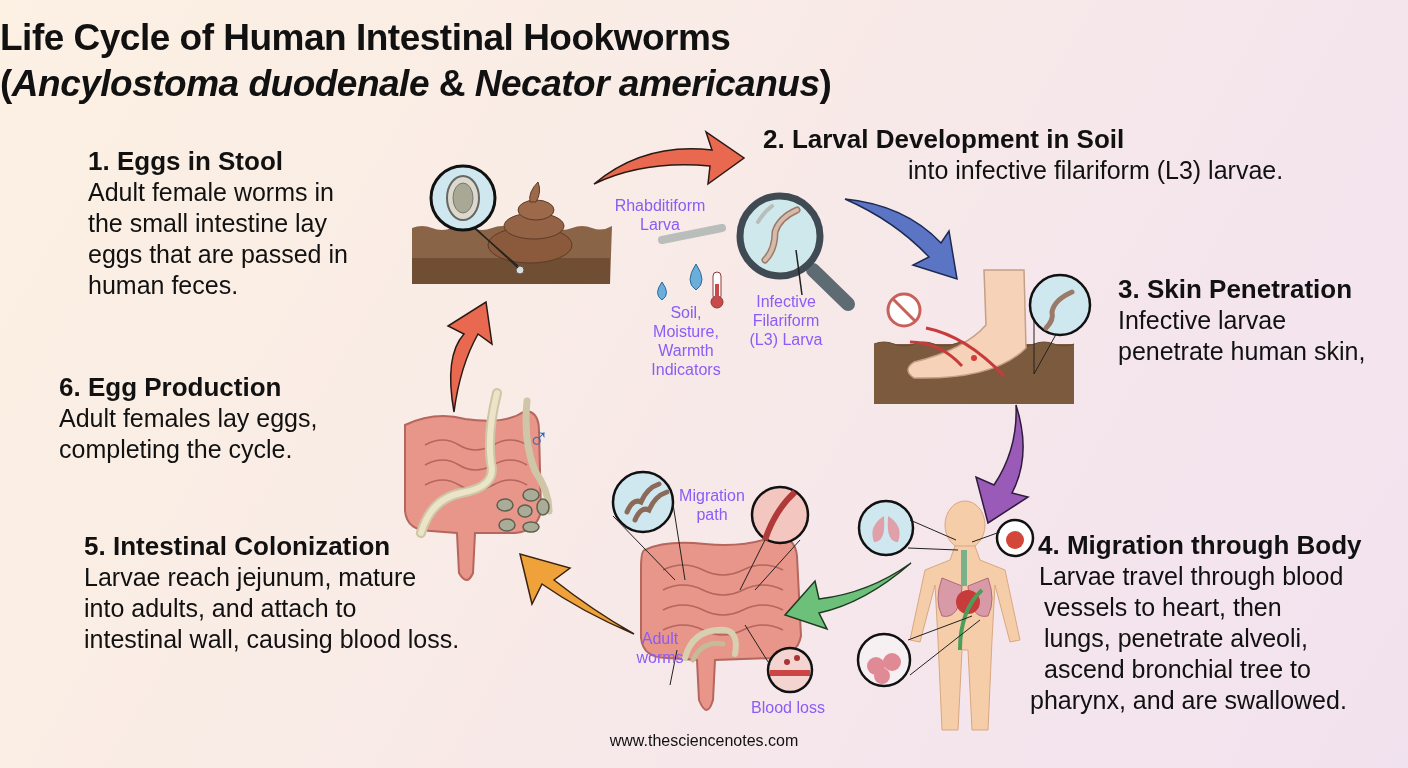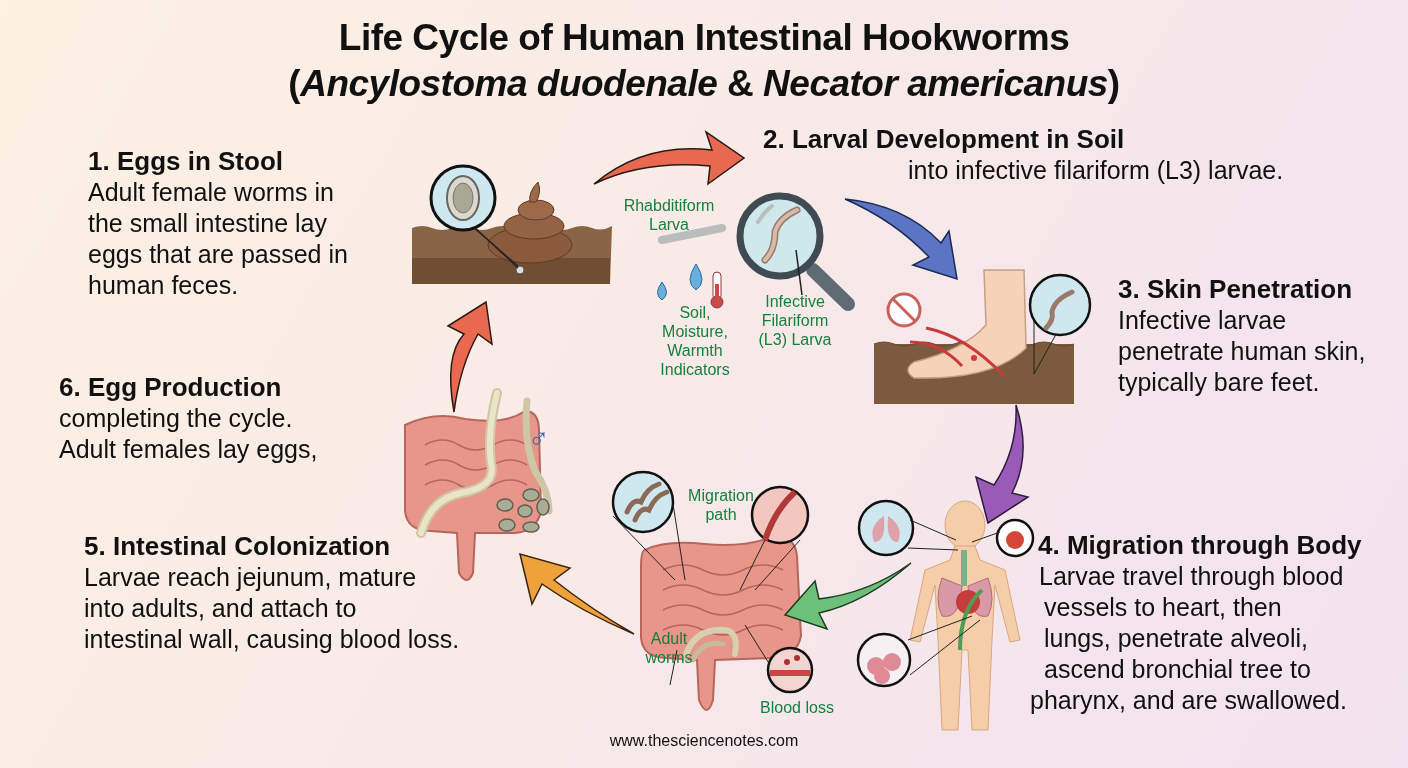--- a/index.html
+++ b/index.html
@@ -3,29 +3,29 @@
 <meta charset="utf-8">
 <style>
   html, body { margin:0; padding:0; }
   body {
     width:1408px; height:768px; overflow:hidden; position:relative;
     background: linear-gradient(120deg, #fcf1e3 0%, #f9ebe6 40%, #f5e6ec 70%, #f1e2ef 100%);
     font-family: "Liberation Sans", "DejaVu Sans", sans-serif;
     color:#111;
   }
   .title {
-    position:absolute; left:0; width:1408px; text-align:center;
+    position:absolute; left:0; width:1408px; 
     font-weight:bold; font-size:37px; line-height:44px; letter-spacing:-0.5px;
   }
   .title1 { top:16px; }
   .title2 { top:62px; }
   .title2 i { font-style:italic; }
   .step { position:absolute; font-size:25px; line-height:31px; }
   .step .h { font-weight:bold; font-size:26px; }
-  .lbl { position:absolute; font-size:16px; line-height:19px; text-align:center; color:#15803d;margin-left:9px; }
+  .lbl { position:absolute; font-size:16px; line-height:19px; text-align:center; color:#8b5cf6; }
   .abs { position:absolute; }
   svg { position:absolute; overflow:visible; }
   .footer { position:absolute; left:0; width:1408px; top:732px; text-align:center; font-size:16px; }
 </style>
 </head>
 <body>
 
 <div class="title title1">Life Cycle of Human Intestinal Hookworms</div>
 <div class="title title2"><span>(</span><i>Ancylostoma duodenale</i><span> &amp; </span><i>Necator americanus</i><span>)</span></div>
 
@@ -39,43 +39,42 @@
 
 <div class="step" style="left:763px; top:124px;">
   <div class="h">2. Larval Development in Soil</div>
   <div style="padding-left:145px;">into infective filariform (L3) larvae.</div>
 </div>
 
 <div class="step" style="left:1100px; top:274px;margin-left:18px;">
   <div class="h">3. Skin Penetration</div>
   <div>Infective larvae</div>
   <div>penetrate human skin,</div>
-  <div>typically bare feet.</div>
 </div>
 
 <div class="step" style="left:1030px; top:530px;">
   <div class="h" style="padding-left:8px;">4. Migration through Body</div>
   <div style="padding-left:9px;">Larvae travel through blood</div>
   <div style="padding-left:14px;">vessels to heart, then</div>
   <div style="padding-left:14px;">lungs, penetrate alveoli,</div>
   <div style="padding-left:14px;">ascend bronchial tree to</div>
   <div>pharynx, and are swallowed.</div>
 </div>
 
 <div class="step" style="left:84px; top:531px;">
   <div class="h">5. Intestinal Colonization</div>
   <div>Larvae reach jejunum, mature</div>
   <div>into adults, and attach to</div>
   <div>intestinal wall, causing blood loss.</div>
 </div>
 
 <div class="step" style="left:59px; top:372px;">
   <div class="h">6. Egg Production</div>
+  <div>Adult females lay eggs,</div>
   <div>completing the cycle.</div>
-  <div>Adult females lay eggs,</div>
 </div>
 
 <svg style="left:410px; top:150px;" width="200" height="140">
   <path d="M2,78 q10,-4 20,0 t20,0 t20,0 t20,0 t20,0 t20,0 t20,0 t20,0 t20,0 t20,-2 L200,134 L2,134 Z" fill="#8a6446"></path>
   <rect x="2" y="108" width="198" height="26" fill="#6f4e34"></rect>
   <g>
     <ellipse cx="120" cy="95" rx="42" ry="18" fill="#8b5a3c" stroke="#5e3b24"></ellipse>
     <ellipse cx="124" cy="76" rx="30" ry="13" fill="#946244" stroke="#5e3b24"></ellipse>
     <ellipse cx="126" cy="60" rx="18" ry="10" fill="#9c6a4a" stroke="#5e3b24"></ellipse>
     <path d="M126,52 q6,-10 2,-20 q-10,10 -8,20 z" fill="#9c6a4a" stroke="#5e3b24"></path>

